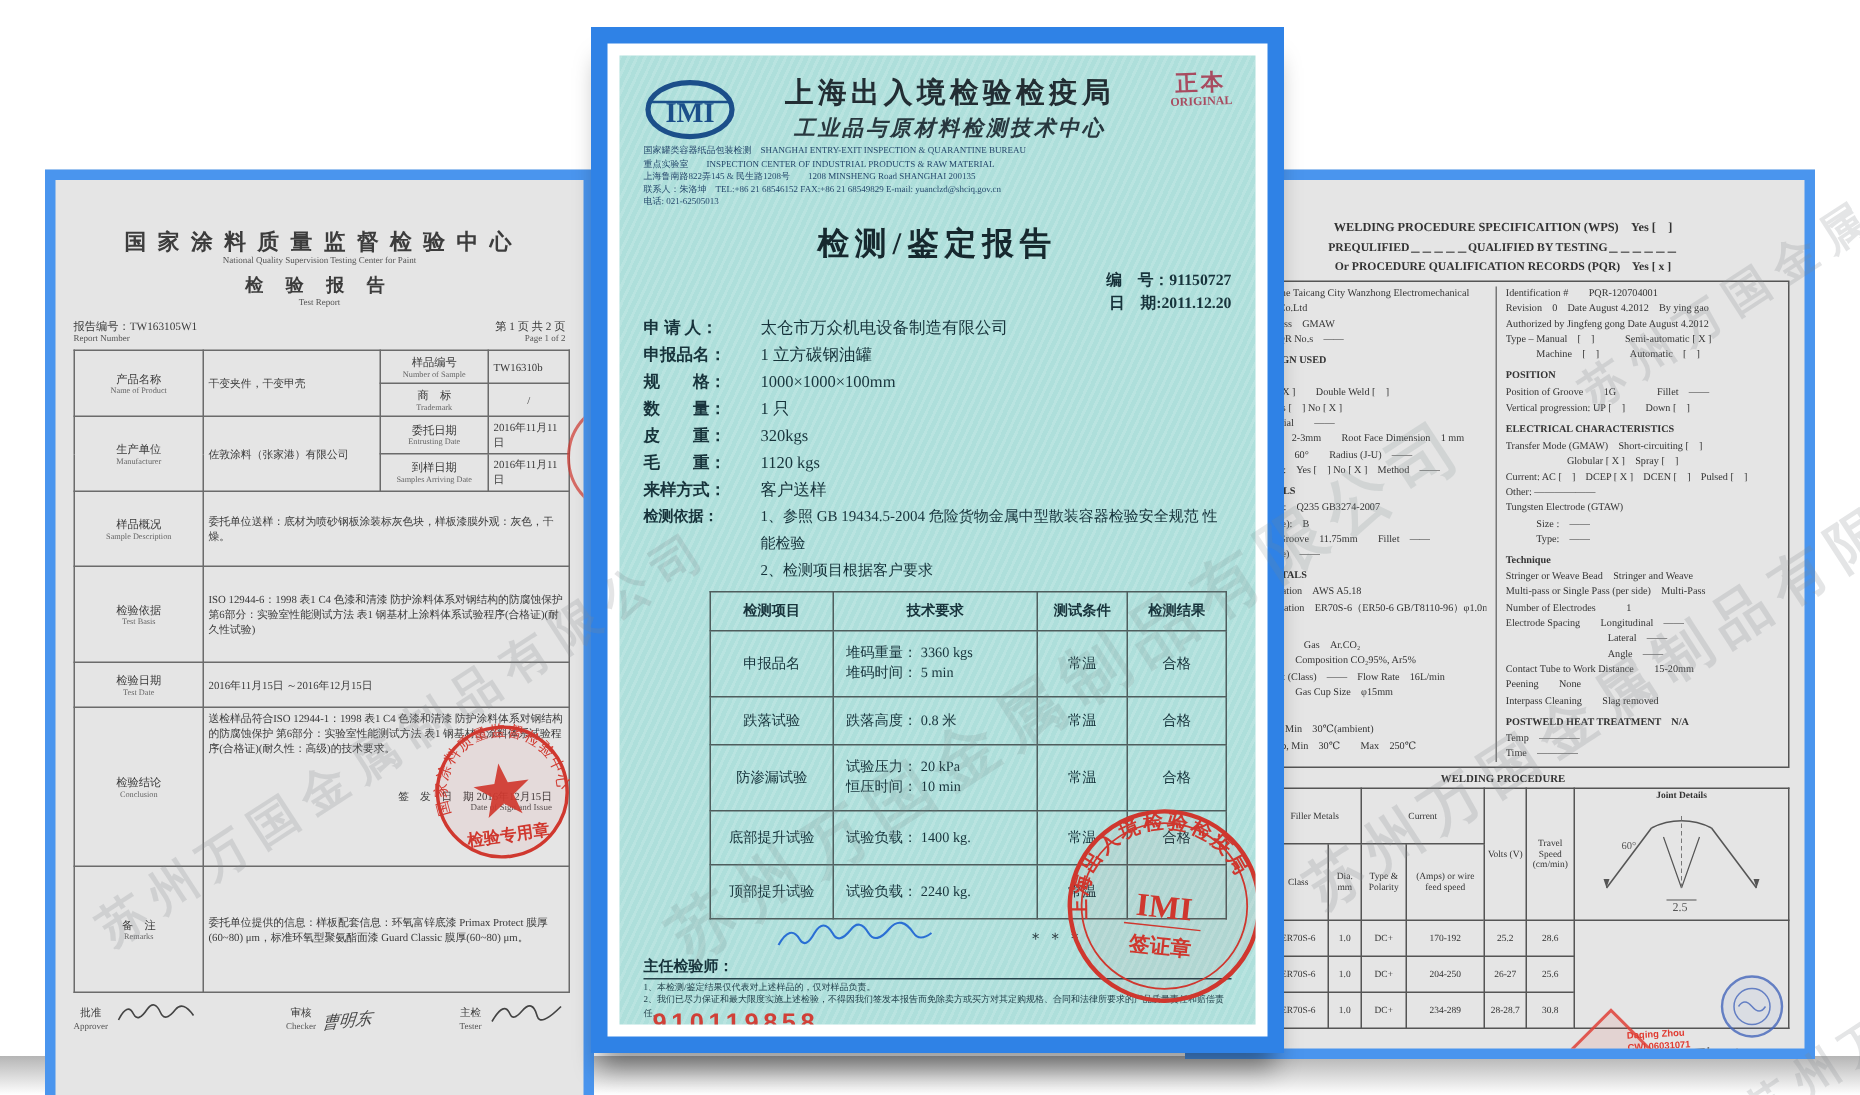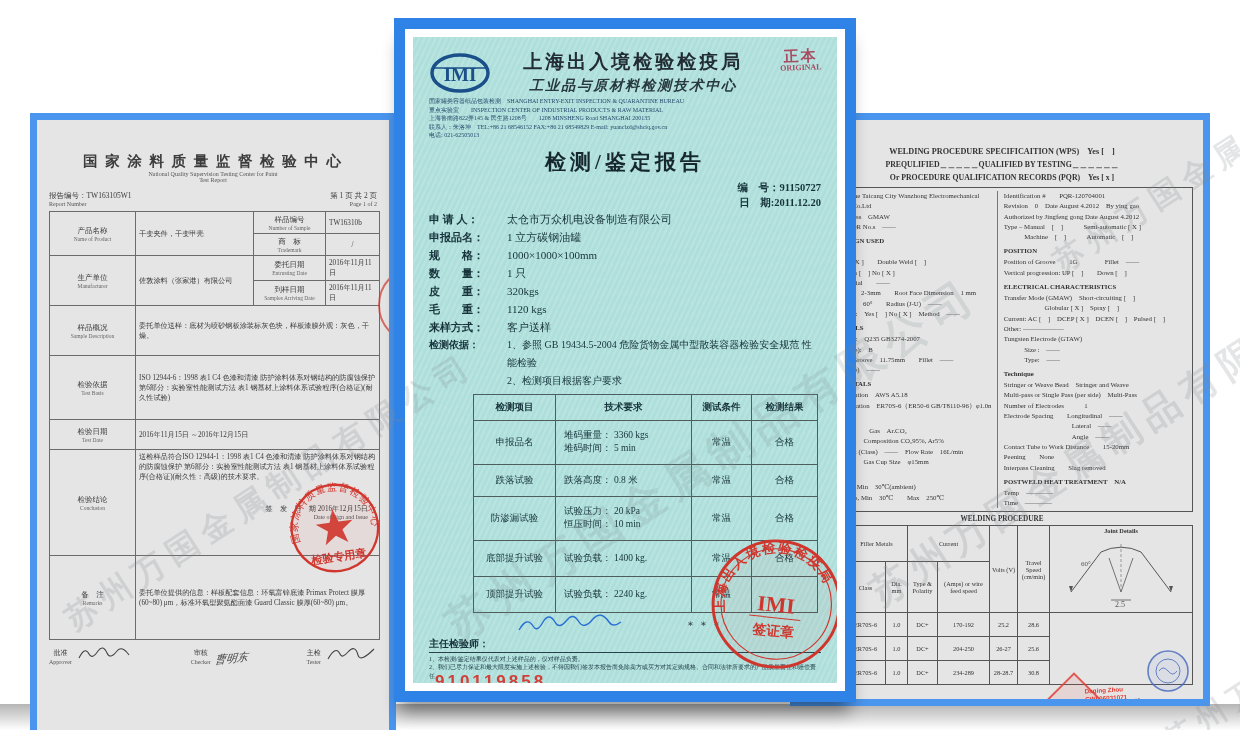--- a/index.html
+++ b/index.html
@@ -87,20 +87,21 @@
 
 <div class="wm" style="left:30px;top:470px;font-size:32px;">苏州万国金属制品有限公司</div>
 <div class="wm" style="left:400px;top:430px;font-size:44px;color:rgba(120,140,140,.18);">苏州万国金属制品有限公司</div>
 <div class="wm" style="left:830px;top:420px;font-size:38px;">苏州万国金属制品有限公司</div>
 <div class="wm" style="left:1020px;top:120px;font-size:30px;">苏州万国金属制品有限公司</div>
 <div class="wm" style="left:1130px;top:600px;font-size:30px;">苏州万国金属制品有限公司</div>
 
 <div class="card doc-left">
   <div class="c lt-org">国 家 涂 料 质 量 监 督 检 验 中 心</div>
   <div class="c sm">National  Quality  Supervision  Testing  Center  for  Paint</div>
+  <div class="c lt-title">检 验 报 告</div>
   <div class="c sm">Test  Report</div>
 
   <div class="lt-reportline">
     <div>
       <div>报告编号：TW163105W1</div>
       <div class="sm">Report Number</div>
     </div>
     <div style="text-align:right;">
       <div>第 1 页 共 2 页</div>
       <div class="sm">Page 1 of 2</div>

